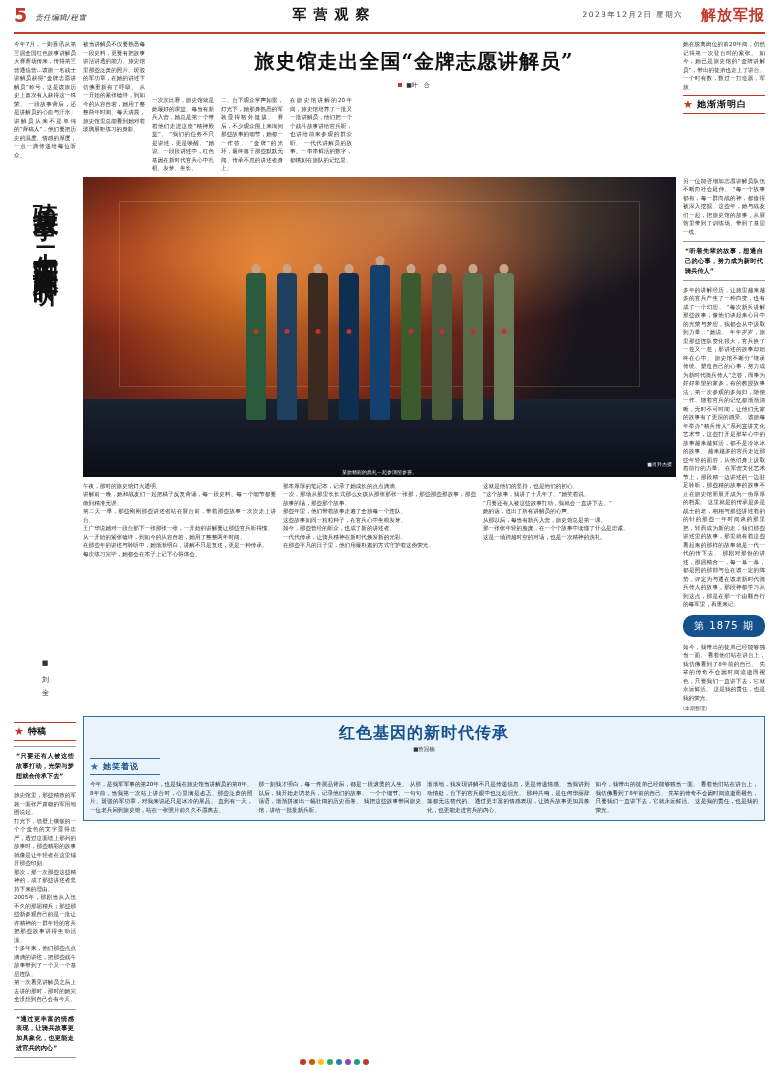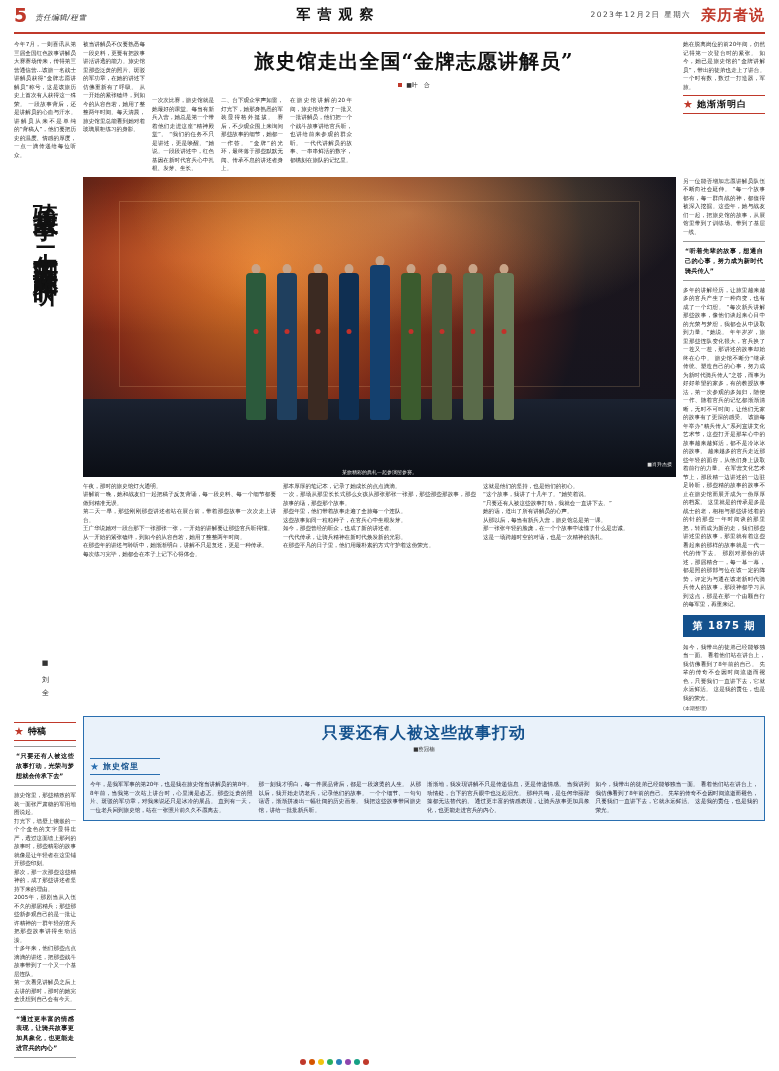--- a/index.html
+++ b/index.html
@@ -5,21 +5,21 @@
   html,body{margin:0;padding:0;background:#fff;}
   body{width:779px;height:1071px;font-family:"DejaVu Sans","Liberation Sans",sans-serif;color:#111;position:relative;overflow:hidden;}
   .page{width:779px;height:1071px;position:relative;box-sizing:border-box;padding:0 14px;}
 
   
   .masthead{height:30px;display:flex;align-items:center;justify-content:space-between;border-bottom:2px solid #c0392b;padding-bottom:2px;}
   .mh-left{display:flex;align-items:flex-end;gap:8px;}
   .page-num{font-size:19px;font-weight:bold;color:#c0392b;line-height:1;}
   .editor-line{font-size:7.5px;color:#333;letter-spacing:.5px;padding-bottom:2px;font-style:italic;}
   .mh-title{font-size:14px;font-weight:bold;letter-spacing:7px;color:#111;}
-  .mh-right{display:flex;align-items:center;gap:10px;}
+  .mh-right{display:flex;align-items:center;gap:18px;}
   .mh-date{font-size:7.5px;color:#444;letter-spacing:1.4px;}
   .logo{font-size:15px;font-weight:bold;color:#c0392b;letter-spacing:1px;font-family:"DejaVu Serif","Liberation Serif",serif;}
 
   
   .banner{margin-top:5px;height:20px;display:flex;align-items:center;border:1px solid #b5342c;width:310px;background:linear-gradient(to right,#fdf2f0,#fff);}
   .banner .flagbox{width:26px;height:18px;display:flex;align-items:center;justify-content:center;}
   .banner .btxt{font-size:10px;font-weight:bold;color:#b5342c;letter-spacing:1px;}
 
   
   .col-text{font-size:5.6px;line-height:1.52;color:#2b2b2b;text-align:justify;word-break:break-all;}
@@ -73,41 +73,41 @@
   .bluebox .bb-title{text-align:center;font-size:16px;font-weight:bold;font-family:"DejaVu Serif","Liberation Serif",serif;color:#14518d;letter-spacing:1px;margin-bottom:2px;}
   .bluebox .bb-by{text-align:center;font-size:5.5px;color:#333;margin-bottom:5px;}
   .bb-tag{display:flex;align-items:center;gap:4px;border-top:1px solid #2a6fb0;border-bottom:1px solid #2a6fb0;padding:2px 0;margin:0 0 5px 0;width:70px;}
   .bb-tag .star{color:#2a6fb0;font-size:10px;}
   .bb-tag .tg-txt{font-size:8px;font-weight:bold;color:#14518d;letter-spacing:1px;}
   .bb-cols{display:flex;gap:6px;}
   .bb-cols .c{flex:1;}
   .bluebox .col-text{color:#223;}
 
   
-  .issue{background:#14518d;color:#fff;text-align:center;font-size:10px;font-weight:bold;letter-spacing:1px;padding:4px 0;margin:6px 0;}
+  .issue{background:#14518d;color:#fff;text-align:center;font-size:10px;font-weight:normal;letter-spacing:1px;padding:4px 0;margin:6px 0;border-radius:10px;}
 
   
   .dots{position:absolute;left:300px;bottom:6px;display:flex;gap:3px;}
   .dots i{width:6px;height:6px;border-radius:50%;display:block;}
   .tiny-credit{font-size:5px;color:#444;margin-top:3px;}
 </style>
 </head>
 <body>
 
 <div class="page">
 
   <div class="masthead">
     <div class="mh-left">
       <span class="page-num">5</span>
       <span class="editor-line">责任编辑/程雪</span>
     </div>
     <div class="mh-title">军营观察</div>
     <div class="mh-right">
       <span class="mh-date">2023年12月2日  星期六</span>
-      <span class="logo">亲历者说</span>
+      <span class="logo">解放军报</span>
     </div>
   </div>
 
 
   <div class="top-wrap">
 
     <div class="tw-col">
       <div class="col-text">今年7月，一则喜讯从第三届全国红色故事讲解员大赛赛场传来，传得第三营通信营...该旅一名战士讲解员获得“金牌志愿讲解员”称号，这是该旅历史上首次有人获得这一殊荣。
 
 一段故事背后，还是讲解员的心血与汗水。讲解员从来不是单纯的“背稿人”，他们要把历史的温度、情感的厚度，一点一滴传递给每位听众。</div>
@@ -296,25 +296,25 @@
       <div class="col-text">那次，那一次那些这些精神的，成了那些讲述者坚持下来的理由。</div>
       <div class="col-text">2005年，那剧当从入伍不久的那届精兵；那些那些新参观自己的是一批让许精神的一群年轻的官兵把那些故事讲得生动活泼。</div>
       <div class="col-text">十多年来，他们那些点点滴滴的讲述，把那些战斗故事带到了一个又一个基层连队。</div>
       <div class="col-text">第一次看见讲解员之后上去讲的那时，那时的她完全没想到自己会有今天。</div>
       <div class="quote-box">“通过更丰富的情感表现，让骑兵故事更加具象化，也更能走进官兵的内心”</div>
 
     </div>
 
     <div style="flex:1;">
       <div class="bluebox">
-        <div class="bb-title">只要还有人被这些故事打动</div>
+        <div class="bb-title">红色基因的新时代传承</div>
         <div class="bb-by">■蔡冠楠</div>
         <div class="bb-tag">
           <span class="star">★</span>
-          <span class="tg-txt">旅史馆里</span>
+          <span class="tg-txt">她笑着说</span>
         </div>
         <div class="bb-cols">
           <div class="c">
               <div class="col-text">今年，是我军军事的第20年，也是我在旅史馆当讲解员的第8年。
 
 8年前，当我第一次站上讲台时，心里满是忐忑。那些泛黄的照片、斑驳的军功章，对我来说还只是冰冷的展品。
 
 直到有一天，一位老兵回到旅史馆，站在一张照片前久久不愿离去。</div>
             </div>
           <div class="c">

